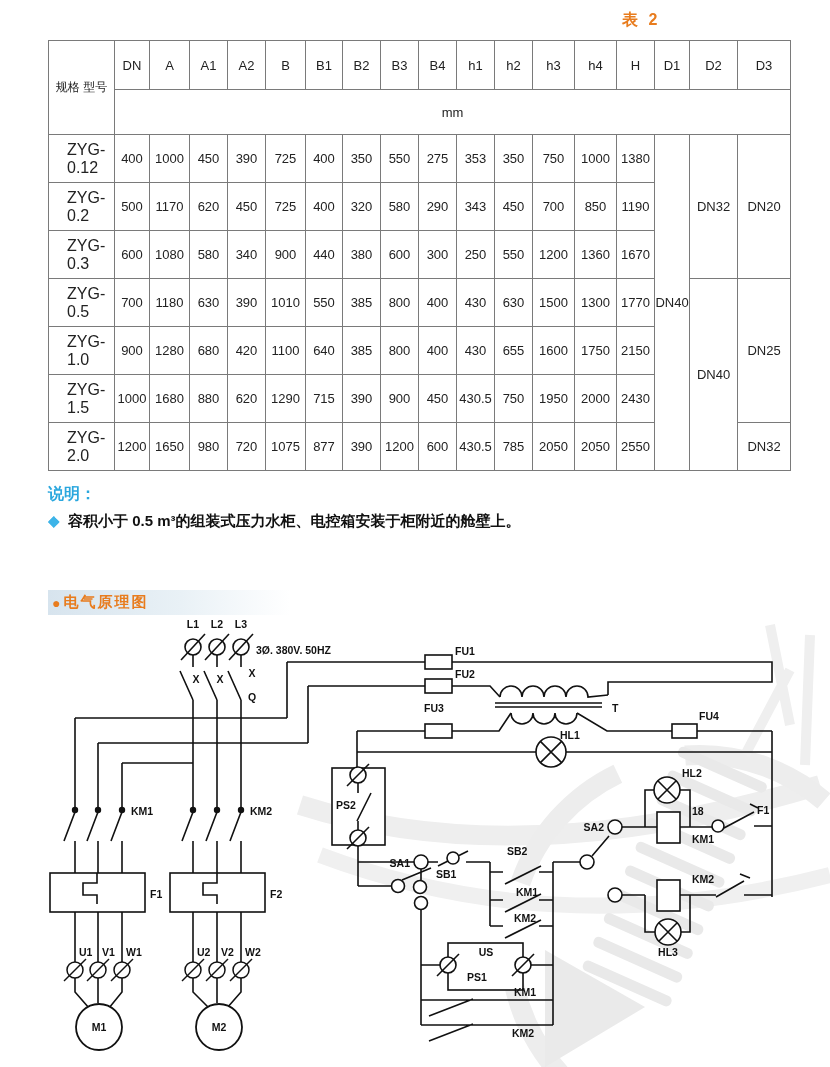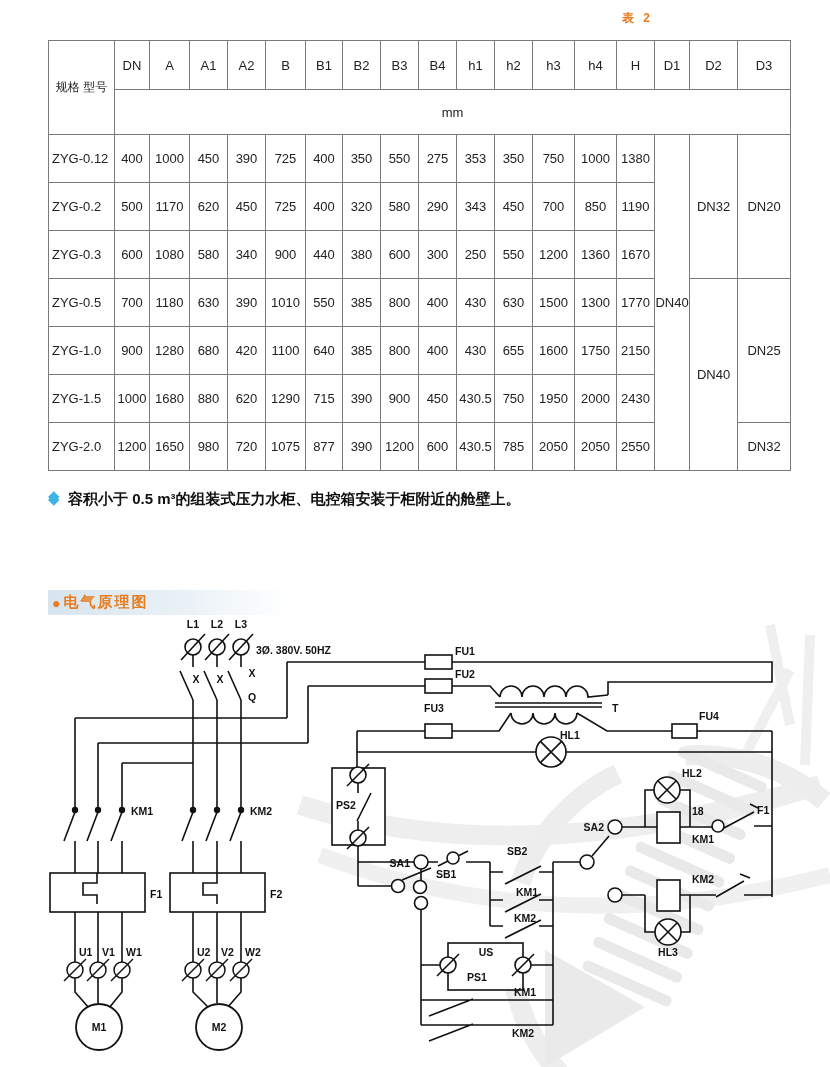--- a/index.html
+++ b/index.html
@@ -1,29 +1,29 @@
 <!DOCTYPE html>
 <html><head>
 <meta charset="utf-8">
 <style>
   html,body{margin:0;padding:0;background:#fff;}
   .page{position:relative;width:830px;height:1067px;background:#fff;overflow:hidden;
         font-family:"Liberation Sans","DejaVu Sans",sans-serif;color:#111;}
   
-  .caption{position:absolute;top:10px;left:622px;font-size:12px;font-weight:bold;
+  .caption{position:absolute;top:10px;left:622px;font-size:16px;font-weight:bold;
            letter-spacing:3px;color:#e87c1e;}
   
   table.spec{position:absolute;top:40px;left:48px;width:742px;border-collapse:collapse;
              table-layout:fixed;font-size:13px;color:#222;}
   table.spec th,table.spec td{border:1px solid #7a7a7a;text-align:center;font-weight:normal;
              padding:0;overflow:hidden;}
   table.spec thead tr.cols th{height:48px;}
   table.spec thead tr.unit th{height:44px;}
   table.spec tbody th,table.spec tbody td{height:47px;}
-  table.spec tbody th{text-align:left;padding-left:3px;font-size:13px;}
+  table.spec tbody th{text-align:left;padding-left:18px;font-size:16px;}
   th.corner{text-align:left;padding-left:2px;font-size:12px;}
   
   .notes{position:absolute;top:484px;left:48px;width:742px;}
   .notes-heading{color:#2aa7de;font-size:16px;font-weight:bold;margin-bottom:4px;}
   .note-item{position:relative;padding-left:20px;font-size:15px;font-weight:bold;
              line-height:1.55;color:#111;margin-bottom:3px;}
   .note-item .diamond{position:absolute;left:0;top:0;color:#3db4e8;font-size:15px;}
   
   .section-bar{position:absolute;top:590px;left:48px;width:238px;height:25px;
                background:linear-gradient(90deg,#d7e4ee 0%,#e9f1f6 55%,rgba(255,255,255,0) 100%);
@@ -211,20 +211,21 @@
           <td>785</td>
           <td>2050</td>
           <td>2050</td>
           <td>2550</td>
           <td rowspan="1">DN32</td>
         </tr>
       </tbody>
     </table>
 
   <div class="notes">
+    <div class="notes-heading">说明：</div>
     <div class="note-item">
       <span class="diamond">◆</span>
     </div>
     <div class="note-item">
       <span class="diamond">◆</span>
       <span>容积小于 0.5 m³的组装式压力水柜、电控箱安装于柜附近的舱壁上。</span>
     </div>
   </div>
 
   <div class="section-bar">

